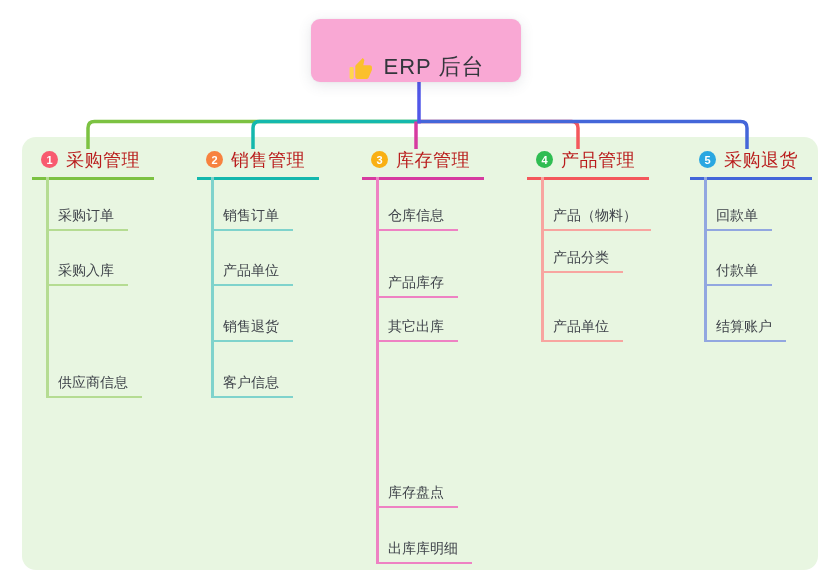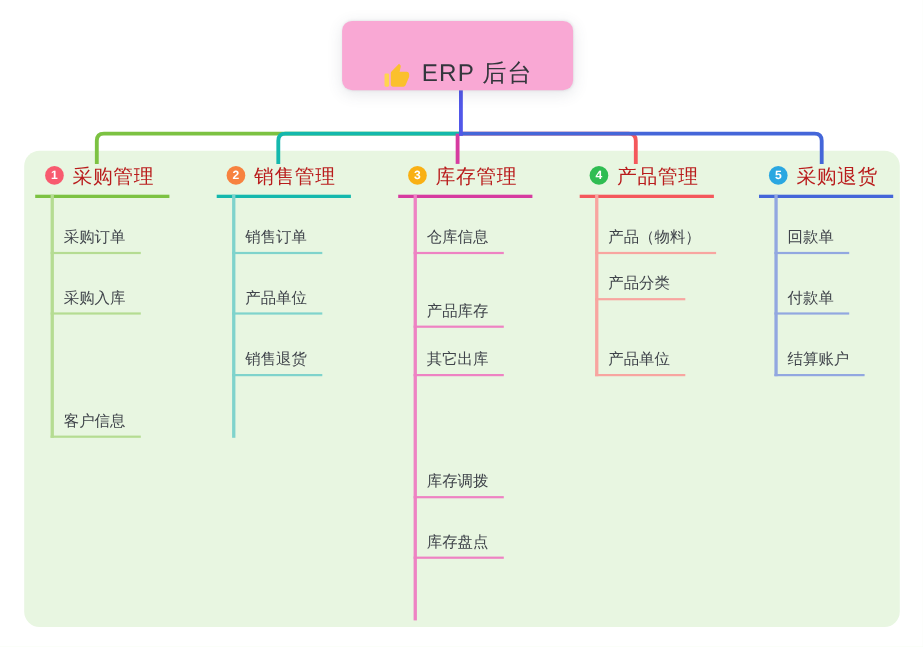--- a/index.html
+++ b/index.html
@@ -68,45 +68,46 @@
 </div>
 
 <div class="branch" style="left: 32px; --c: #7cc242; --cl: #b5dc92; --cb: #f85b6f;">
   <div class="bnode">
     <span class="badge">1</span>
     <span class="blabel">采购管理</span>
   </div>
   <div class="vline" style="height:221px"></div>
   <div class="leaf" style="top:57px">采购订单</div>
   <div class="leaf" style="top:112px">采购入库</div>
-  <div class="leaf" style="top:224px">客户信息</div>
+  <div class="leaf" style="top:224px">供应商信息</div>
 </div>
 
 <div class="branch" style="left: 197px; --c: #14b8ad; --cl: #7fd3cc; --cb: #f7823f;">
   <div class="bnode">
     <span class="badge">2</span>
     <span class="blabel">销售管理</span>
   </div>
   <div class="vline" style="height:221px"></div>
   <div class="leaf" style="top:57px">销售订单</div>
   <div class="leaf" style="top:112px">产品单位</div>
   <div class="leaf" style="top:168px">销售退货</div>
+  <div class="leaf" style="top:224px">客户信息</div>
 </div>
 
 <div class="branch" style="left: 362px; --c: #d63ba0; --cl: #ee82c3; --cb: #f9b013;">
   <div class="bnode">
     <span class="badge">3</span>
     <span class="blabel">库存管理</span>
   </div>
   <div class="vline" style="height:387px"></div>
   <div class="leaf" style="top:57px">仓库信息</div>
   <div class="leaf" style="top:124px">产品库存</div>
   <div class="leaf" style="top:168px">其它出库</div>
-  <div class="leaf" style="top:279px">库存调拨</div>
   <div class="leaf" style="top:334px">库存盘点</div>
+  <div class="leaf" style="top:390px">出库库明细</div>
 </div>
 
 <div class="branch" style="left: 527px; --c: #f4585c; --cl: #f8a5a0; --cb: #2fbd52;">
   <div class="bnode">
     <span class="badge">4</span>
     <span class="blabel">产品管理</span>
   </div>
   <div class="vline" style="height:165px"></div>
   <div class="leaf" style="top:57px">产品（物料）</div>
   <div class="leaf" style="top:99px">产品分类</div>

